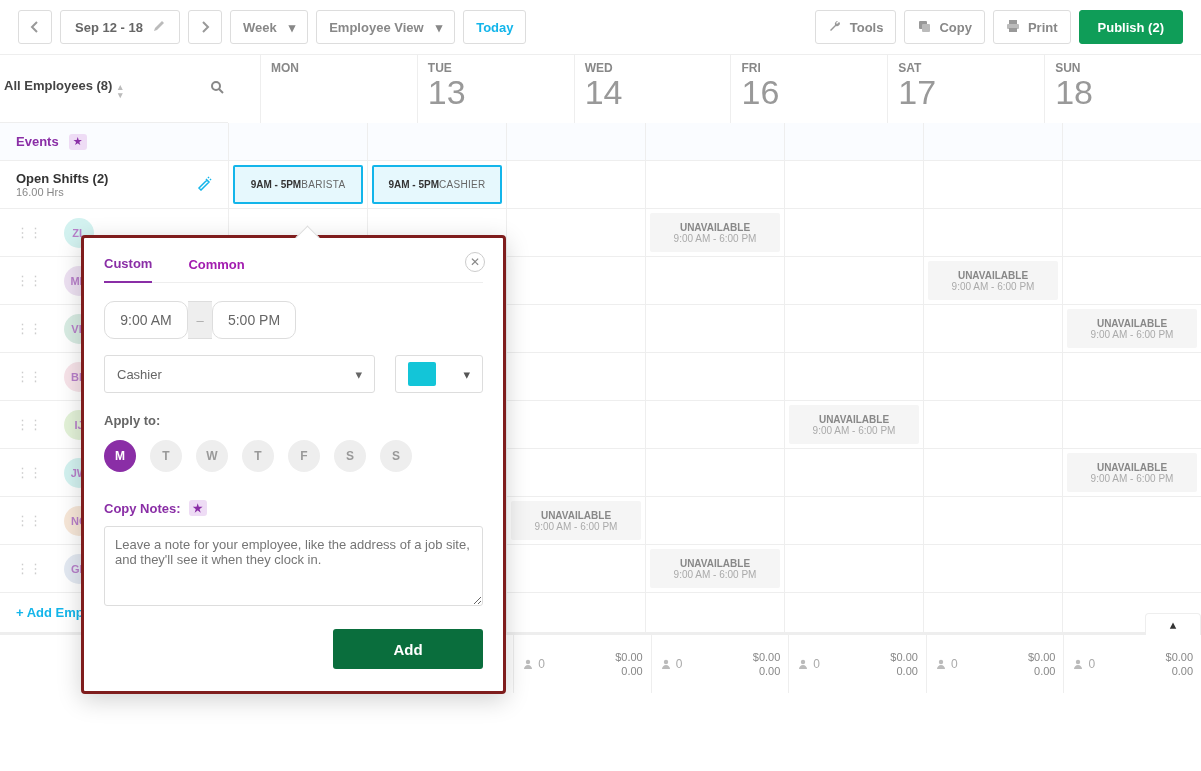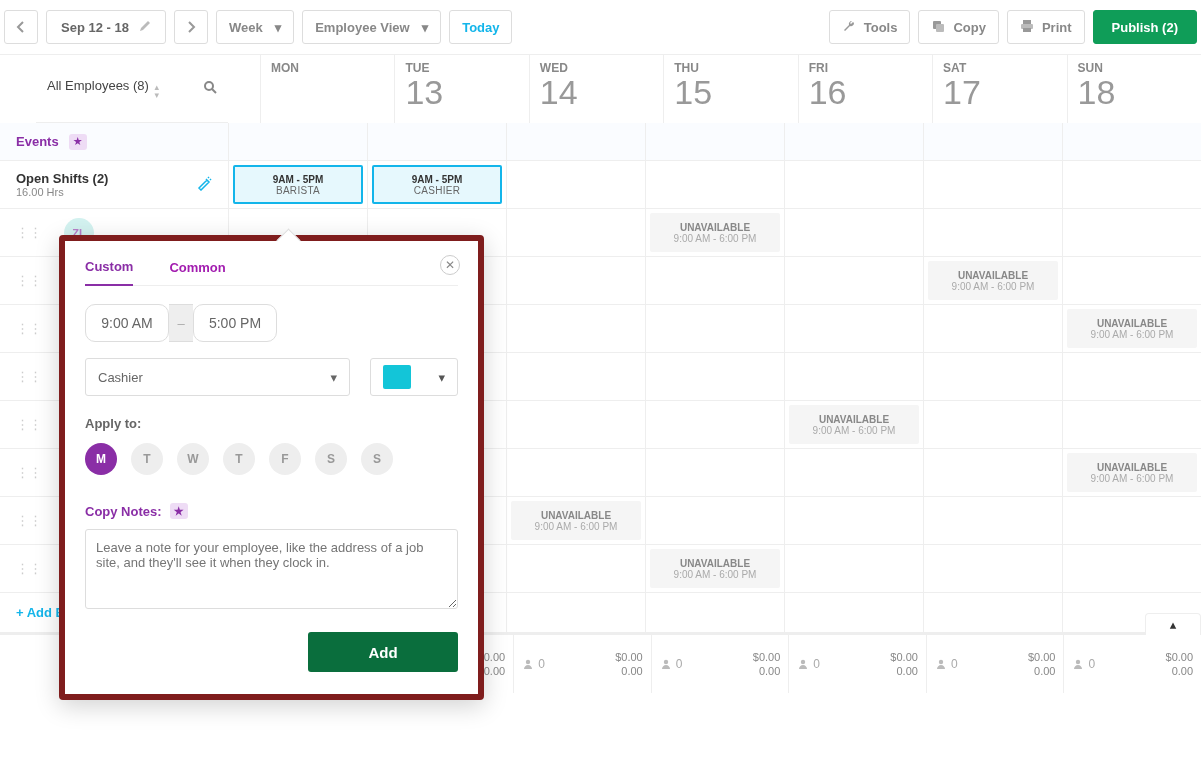--- a/index.html
+++ b/index.html
@@ -7,21 +7,21 @@
     margin: 0;
     font-family: -apple-system, BlinkMacSystemFont, "Segoe UI", Helvetica, Arial, sans-serif;
     font-size: 13px;
     color: #555;
     background: #fff;
     width: 1201px;
   }
   .toolbar {
     display: flex;
     align-items: center;
-    padding: 10px 4px;
+    padding: 10px 18px;
     border-bottom: 1px solid #eee;
     gap: 8px;
   }
   .btn {
     display: inline-flex;
     align-items: center;
     justify-content: center;
     background: #fff;
     border: 1px solid #ddd;
     border-radius: 3px;
@@ -45,21 +45,21 @@
   .left-col { width: 228px; flex-shrink: 0; }
   .grid-right { flex: 1; display: flex; flex-direction: column; }
 
   .day-header-row { display: flex; height: 68px; padding-left: 32px; }
   .day-header { flex: 1; border-left: 1px solid #eee; padding: 6px 10px; }
   .dow { font-size: 12px; color: #888; font-weight: 600; }
   .dnum { font-size: 34px; color: #999; font-weight: 400; line-height: 1; }
 
   .left-header {
     height: 68px; display: flex; align-items: center; justify-content: space-between;
-    padding: 0 11px; border-bottom: 1px solid #eee; font-weight: 400; color: #444; margin-left: 36px;
+    padding: 0 4px; border-bottom: 1px solid #eee; font-weight: 700; color: #444;
   }
   .left-header .search { color: #888; cursor: pointer; }
   .sidebar-row {
     display: flex; align-items: center; padding: 0 16px; height: 48px;
     border-bottom: 1px solid #eee; gap: 10px; position: relative;
   }
   .events-row { background: #fafcff; height: 38px; }
   .events-row .label { color: #8a2ea6; font-weight: 700; }
   .open-shifts-row { height: 48px; flex-direction: column; align-items: flex-start; justify-content: center; gap: 0;}
   .open-shifts-row .title { font-weight: 700; color: #333; }
@@ -70,41 +70,41 @@
   .avatar {
     width: 30px; height: 30px; border-radius: 50%; display: inline-flex;
     align-items: center; justify-content: center; font-size: 11px; font-weight: 700; margin-left: 12px;
   }
   .add-emp { color: #13b5ea; font-weight: 600; cursor: pointer; height: 40px; }
   .grid-row { display: flex; height: 48px; border-bottom: 1px solid #eee; }
   .grid-row.thin { height: 38px; }
   .cell { flex: 1; border-left: 1px solid #eee; padding: 4px; position: relative; }
   .shift-block {
     border: 2px solid #13b5ea; background: #e6f8fd; border-radius: 2px;
-    height: 100%; display: flex; flex-direction: column; align-items: center; justify-content: center;
+    height: 100%; display: flex; flex-direction: row; align-items: center; justify-content: center;
     cursor: pointer;
   }
   .shift-block .time { font-size: 10px; font-weight: 700; color: #333; }
   .shift-block .role { font-size: 10px; color: #666; letter-spacing: 0.3px; }
   .unavail {
     background: #f5f5f5; border-radius: 2px; height: 100%; display: flex;
     flex-direction: column; align-items: center; justify-content: center; color: #999;
   }
   .unavail .t { font-size: 10px; font-weight: 700; color: #888; }
   .unavail .r { font-size: 10px; color: #aaa; }
 
   .star-badge {
     display: inline-flex; align-items: center; justify-content: center;
     background: #eedcf5; color: #8a2ea6; width: 18px; height: 16px; border-radius: 3px; font-size: 11px;
   }
 
   
   .popover {
-    position: absolute; left: 59px; top: 235px; width: 425px; background: #fff;
-    border: 6px solid #7f1d1d; border-radius: 4px; box-shadow: 0 6px 24px rgba(0,0,0,0.18);
+    position: absolute; left: 81px; top: 235px; width: 425px; background: #fff;
+    border: 3px solid #7f1d1d; border-radius: 4px; box-shadow: 0 6px 24px rgba(0,0,0,0.18);
     padding: 18px 20px 22px; z-index: 30;
   }
   .popover::before {
     content: ''; position: absolute; top: -9px; left: 215px;
     width: 16px; height: 16px; background: #fff; border-left: 1px solid #ddd; border-top: 1px solid #ddd;
     transform: rotate(45deg);
   }
   .tabs { display: flex; gap: 36px; align-items: center; border-bottom: 1px solid #eee; position: relative; }
   .tab { padding-bottom: 10px; color: #a21caf; font-weight: 700; cursor: pointer; }
   .tab.active { color: #8a2ea6; border-bottom: 2px solid #8a2ea6; margin-bottom: -1px; }
@@ -308,24 +308,20 @@
         </div>
         <div class="day-header">
           <div class="dow">TUE</div>
           <div class="dnum">13</div>
         </div>
         <div class="day-header">
           <div class="dow">WED</div>
           <div class="dnum">14</div>
         </div>
         <div class="day-header">
-          <div class="dow">THU</div>
-          <div class="dnum">15</div>
-        </div>
-        <div class="day-header">
           <div class="dow">FRI</div>
           <div class="dnum">16</div>
         </div>
         <div class="day-header">
           <div class="dow">SAT</div>
           <div class="dnum">17</div>
         </div>
         <div class="day-header">
           <div class="dow">SUN</div>
           <div class="dnum">18</div>

